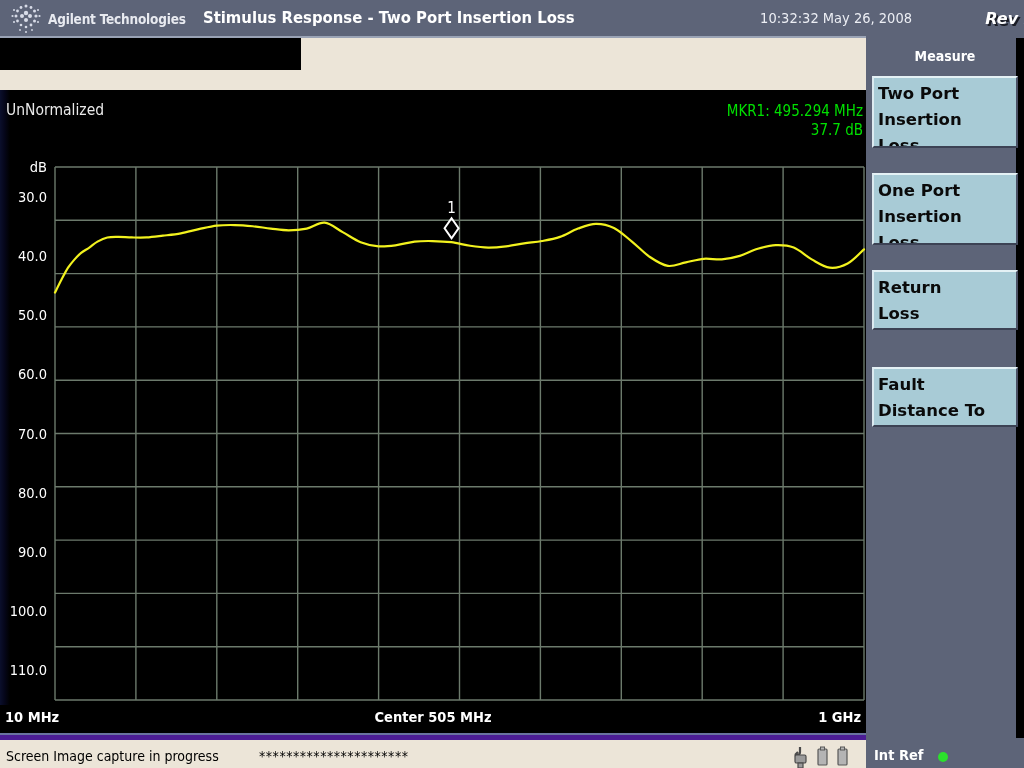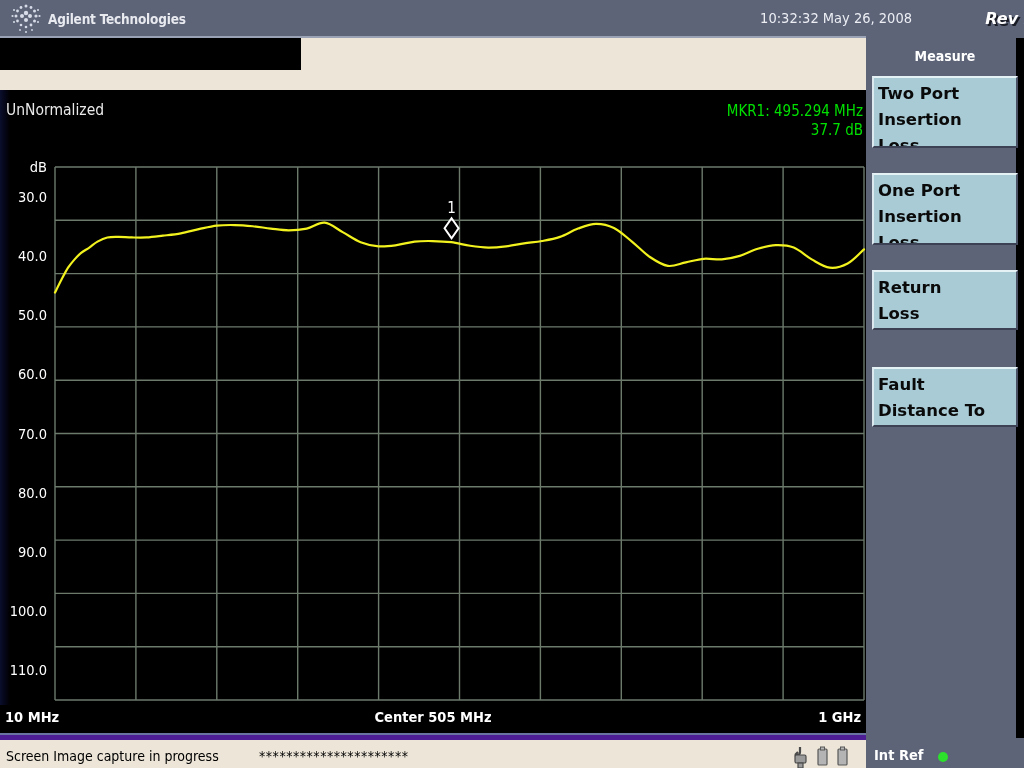--- a/index.html
+++ b/index.html
@@ -289,20 +289,21 @@
             <circle cx="32" cy="20" r="1.0"></circle>
           <circle cx="8" cy="8" r="1.0"></circle>
             <circle cx="32" cy="8" r="1.0"></circle>
           <circle cx="20" cy="30" r="1.0"></circle>
             <circle cx="14" cy="28" r="0.9"></circle>
           <circle cx="26" cy="28" r="0.9"></circle>
         </g>
       </svg>
       <div class="logo-text">Agilent Technologies</div>
     </div>
+    <div class="title-main">Stimulus Response - Two Port Insertion Loss</div>
     <div class="title-datetime">10:32:32  May 26, 2008</div>
     <div class="title-rev">Rev 2.6</div>
     <div class="title-underline"></div>
   </div>
 
   <div class="beige-strip"></div>
   <div class="beige-blackbox"></div>
 
   <div class="graph-area">
     <div class="graph-leftglow"></div>

